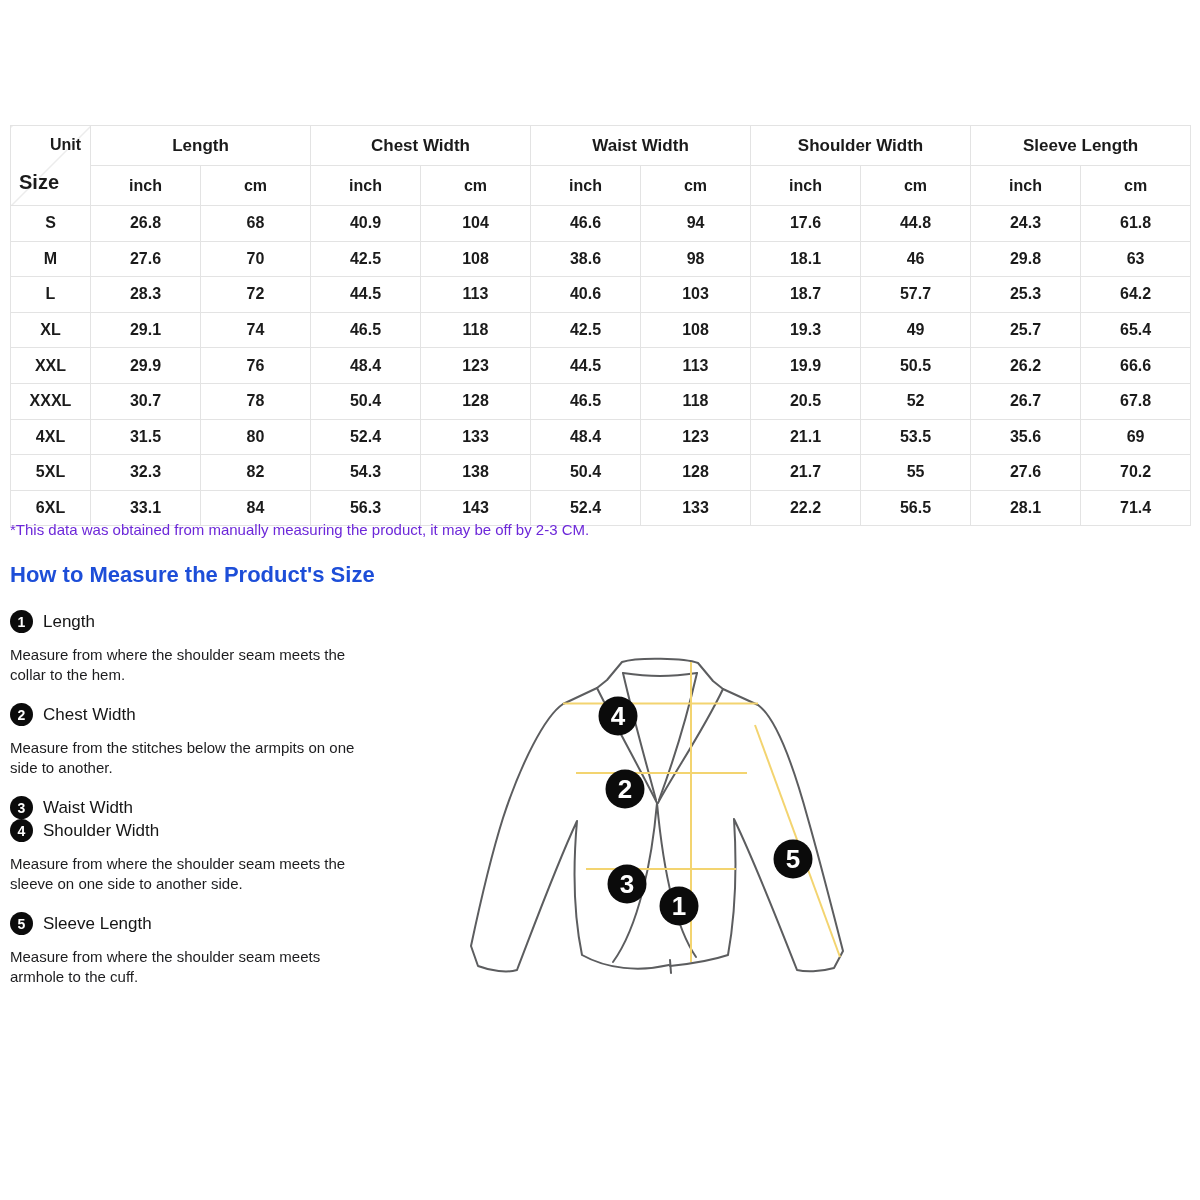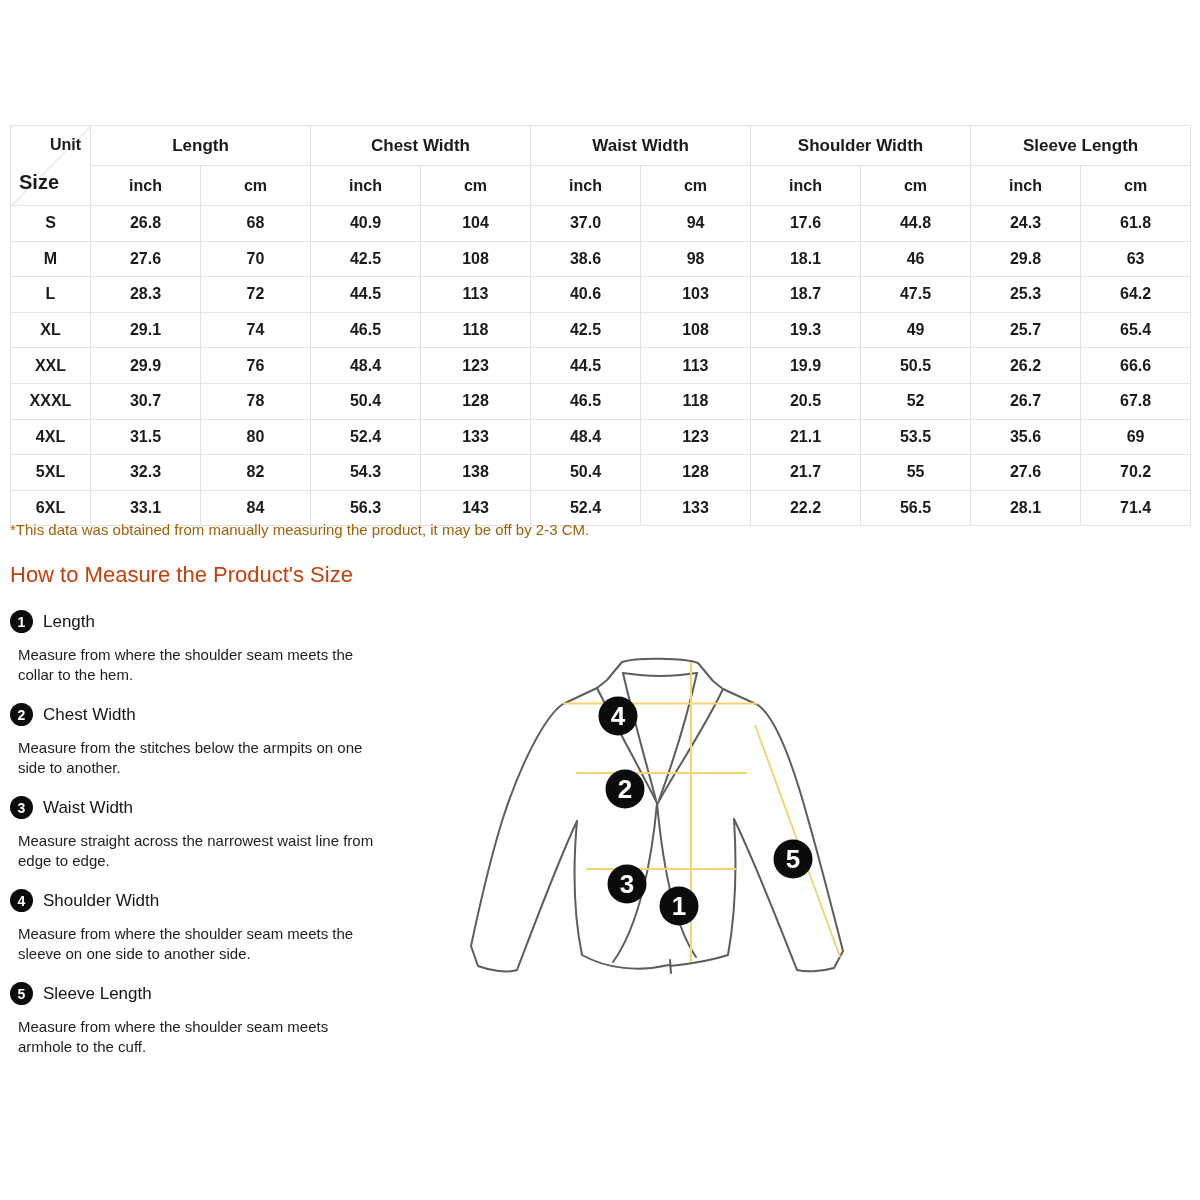--- a/index.html
+++ b/index.html
@@ -13,30 +13,30 @@
     border:1px solid #e3e3e3;text-align:center;vertical-align:middle;
     padding:0;font-weight:bold;color:#1b1b1b;}
   tr.group-row th{height:39px;font-size:17px;}
   tr.unit-row th{height:39px;font-size:16px;text-align:center;}
   tbody.rows td{height:34.6px;font-size:16px;}
   th.corner{position:relative;
     background:linear-gradient(to bottom right,#fff 49.65%,#d8d8d8 49.65%,#d8d8d8 50.3%,#fff 50.3%);}
   th.corner .unit{position:absolute;top:10px;right:9px;font-size:16px;}
   th.corner .size{position:absolute;bottom:11px;left:8px;font-size:20px;}
 
-  .footnote{position:absolute;left:10px;top:521px;font-size:15px;color:#a16207;}
+  .footnote{position:absolute;left:10px;top:521px;font-size:15px;color:#6d28d9;}
 
   
-  .guide-title{position:absolute;left:10px;top:562px;font-size:22px;font-weight:400;color:#c2410c;}
+  .guide-title{position:absolute;left:10px;top:562px;font-size:22px;font-weight:700;color:#1d4ed8;}
   .measure-list{position:absolute;left:10px;top:610px;width:452px;}
   .mi-head{display:flex;align-items:center;gap:10px;height:23px;}
   .badge{width:23px;height:23px;border-radius:50%;background:var(--marker,#35393d);flex:0 0 23px;
          color:#fff;font-size:14px;font-weight:bold;display:flex;align-items:center;justify-content:center;}
   .mi-label{font-size:17px;color:#151515;}
-  .mi-desc{margin:12px 0 18px 8px;font-size:15px;line-height:20px;color:#1d1d1f;white-space:pre-line;}
+  .mi-desc{margin:12px 0 18px 0;font-size:15px;line-height:20px;color:#1d1d1f;white-space:pre-line;}
 
   
   .diagram{position:absolute;left:465px;top:625px;width:380px;height:350px;}
   .outline{fill:none;stroke:var(--outline,#5c5d5f);stroke-width:2;
            stroke-linecap:round;stroke-linejoin:round;}
   .mline{fill:none;stroke:var(--mline,#f3d470);stroke-width:2;}
   .marker-dot{fill:var(--marker,#0b0b0b);}
   .marker-num{fill:#fff;font-size:26px;font-weight:bold;text-anchor:middle;
               font-family:"Liberation Sans","DejaVu Sans",sans-serif;}
 </style>
@@ -85,21 +85,21 @@
       </tr>
     </thead>
     <tbody class="rows">
 
         <tr>
           <td>S</td>
           <td>26.8</td>
           <td>68</td>
           <td>40.9</td>
           <td>104</td>
-          <td>37.0</td>
+          <td>46.6</td>
           <td>94</td>
           <td>17.6</td>
           <td>44.8</td>
           <td>24.3</td>
           <td>61.8</td>
         </tr>
 
         <tr>
           <td>M</td>
           <td>27.6</td>
@@ -116,21 +116,21 @@
 
         <tr>
           <td>L</td>
           <td>28.3</td>
           <td>72</td>
           <td>44.5</td>
           <td>113</td>
           <td>40.6</td>
           <td>103</td>
           <td>18.7</td>
-          <td>47.5</td>
+          <td>57.7</td>
           <td>25.3</td>
           <td>64.2</td>
         </tr>
 
         <tr>
           <td>XL</td>
           <td>29.1</td>
           <td>74</td>
           <td>46.5</td>
           <td>118</td>
@@ -237,22 +237,20 @@
         </div>
         <p class="mi-desc">Measure from the stitches below the armpits on one
 side to another.</p>
       </div>
 
       <div class="mi">
         <div class="mi-head">
           <span class="badge">3</span>
           <span class="mi-label">Waist Width</span>
         </div>
-        <p class="mi-desc">Measure straight across the narrowest waist line from
-edge to edge.</p>
       </div>
 
       <div class="mi">
         <div class="mi-head">
           <span class="badge">4</span>
           <span class="mi-label">Shoulder Width</span>
         </div>
         <p class="mi-desc">Measure from where the shoulder seam meets the
 sleeve on one side to another side.</p>
       </div>

